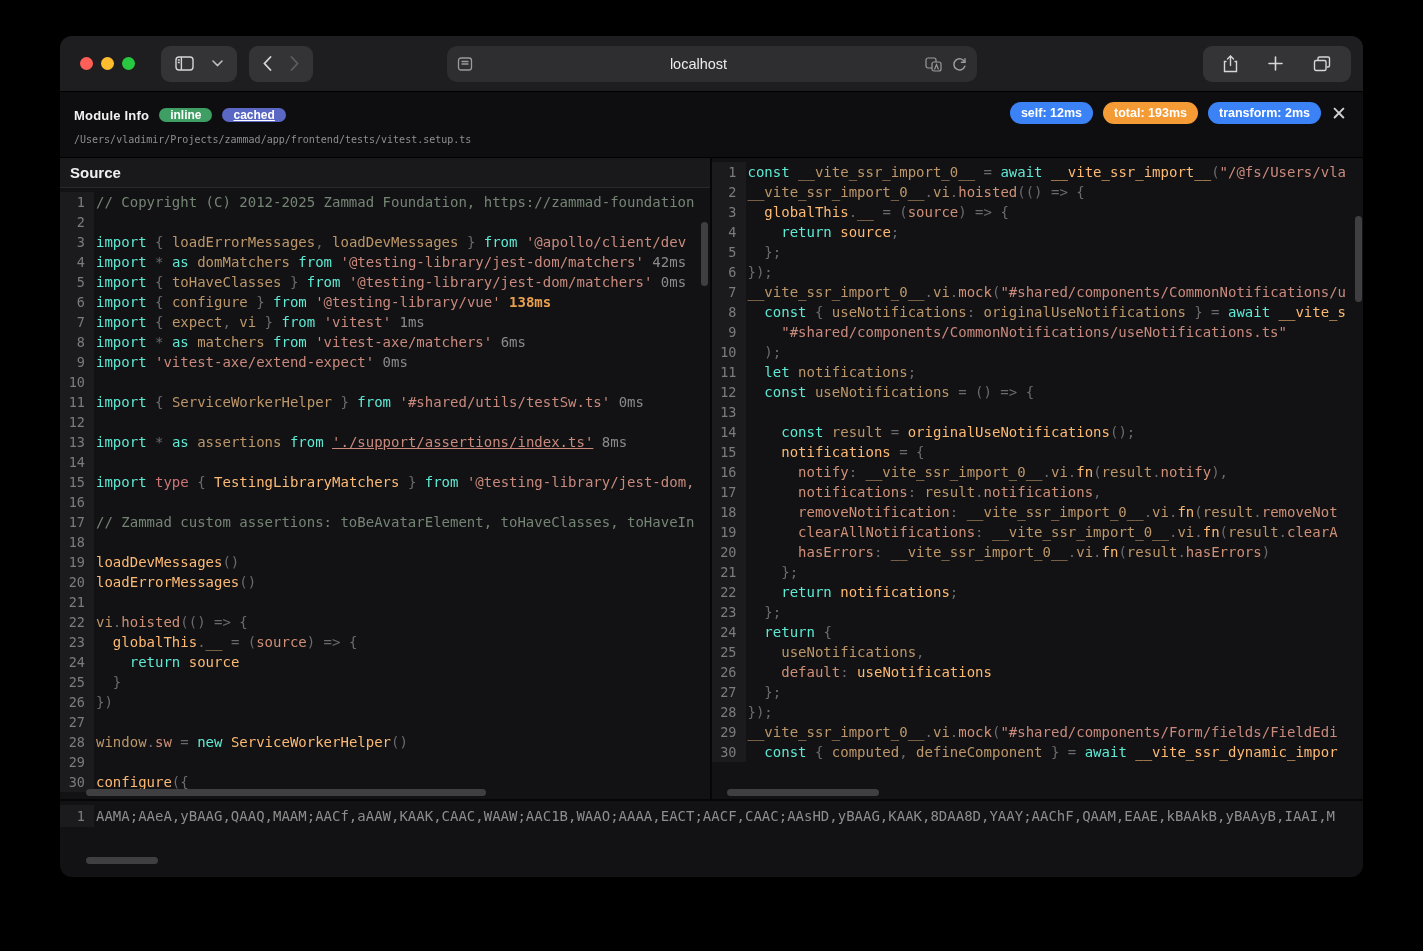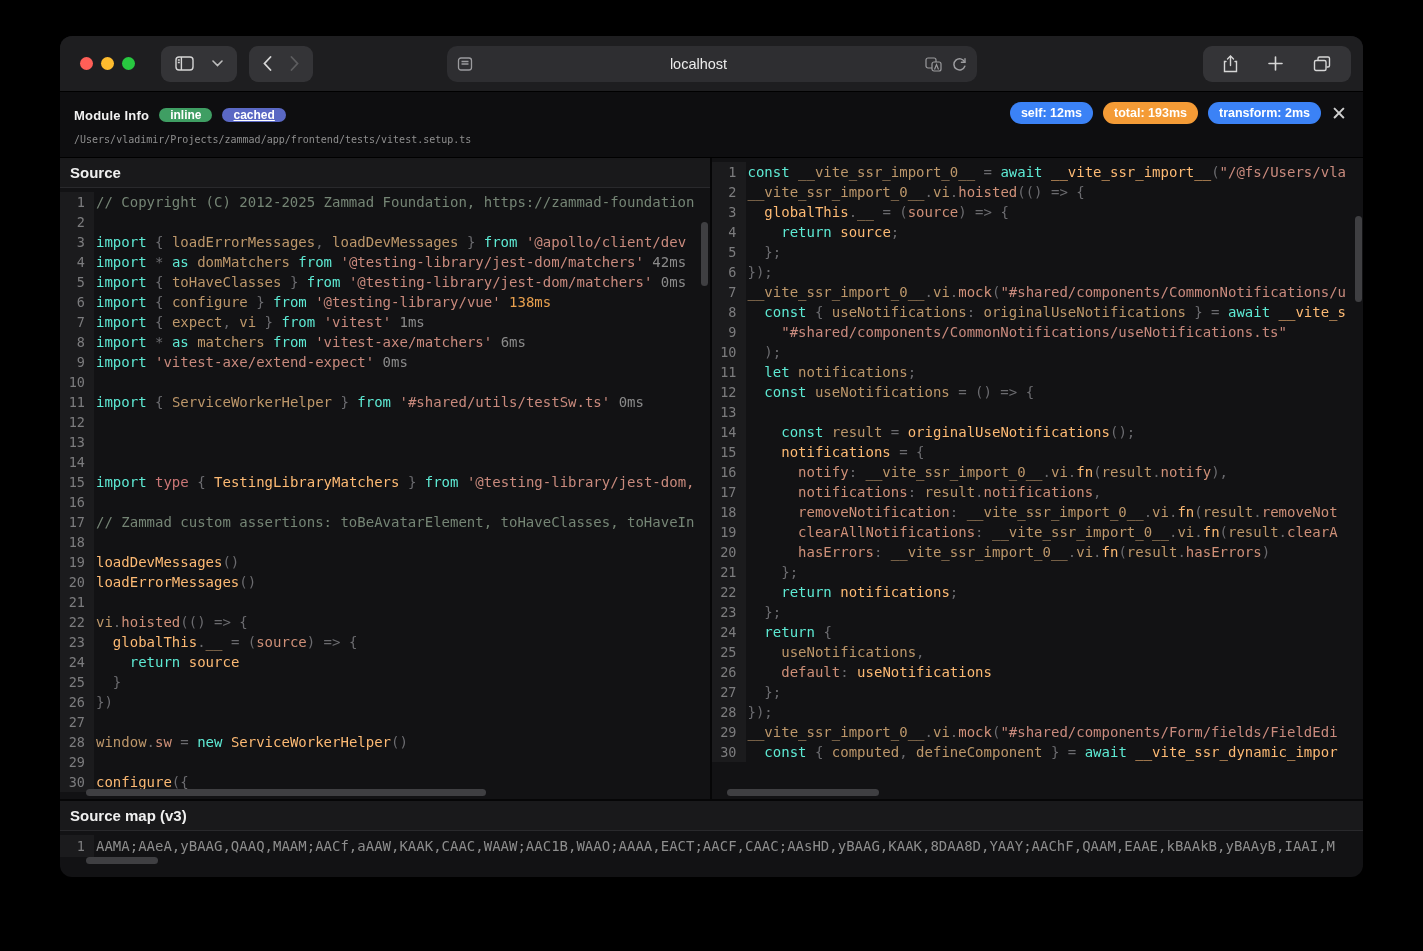--- a/index.html
+++ b/index.html
@@ -60,21 +60,21 @@
 
   .tk-k { color:#5eead4; } 
   .tk-r { color:#cb7676; } 
   .tk-s { color:#c98a7d; } 
   .tk-v { color:#bd976a; } 
   .tk-m { color:#cf9078; } 
   .tk-f { color:#fdba74; } 
   .tk-p { color:#6b6b6f; } 
   .tk-c { color:#758575; } 
   .tk-t { color:#8a8a8a; } 
-  .tk-o { color:#e8a04e; font-weight:400; } 
+  .tk-o { color:#e8a04e; font-weight:700; } 
   .tk-u { color:#c98a7d; text-decoration:underline; cursor:pointer; }
 
   .vthumb { position:absolute; width:7px; border-radius:4px; background:#3f3f42; }
   .hthumb { position:absolute; height:7px; border-radius:4px; background:#3f3f42; }
 
   
   .sourcemap { border-top:2px solid #060607; background:#121214; position:relative; height:68px; }
   .map-head { height:30px; background:#19191b; border-bottom:1px solid #29292c;
               display:flex; align-items:center; padding:0 10px; }
   .map-line { display:flex; height:22px; line-height:22px; margin-top:4px;
@@ -213,21 +213,21 @@
           <div class="code-line"><span class="ln">3</span><span class="code"><span class="tk-k">import </span><span class="tk-p">{ </span><span class="tk-v">loadErrorMessages</span><span class="tk-p">, </span><span class="tk-v">loadDevMessages</span><span class="tk-p"> } </span><span class="tk-k">from </span><span class="tk-s">'@apollo/client/dev</span></span></div>
           <div class="code-line"><span class="ln">4</span><span class="code"><span class="tk-k">import </span><span class="tk-p">* </span><span class="tk-k">as </span><span class="tk-v">domMatchers </span><span class="tk-k">from </span><span class="tk-s">'@testing-library/jest-dom/matchers'</span><span class="tk-t"> 42ms</span></span></div>
           <div class="code-line"><span class="ln">5</span><span class="code"><span class="tk-k">import </span><span class="tk-p">{ </span><span class="tk-v">toHaveClasses</span><span class="tk-p"> } </span><span class="tk-k">from </span><span class="tk-s">'@testing-library/jest-dom/matchers'</span><span class="tk-t"> 0ms</span></span></div>
           <div class="code-line"><span class="ln">6</span><span class="code"><span class="tk-k">import </span><span class="tk-p">{ </span><span class="tk-v">configure</span><span class="tk-p"> } </span><span class="tk-k">from </span><span class="tk-s">'@testing-library/vue'</span><span class="tk-o"> 138ms</span></span></div>
           <div class="code-line"><span class="ln">7</span><span class="code"><span class="tk-k">import </span><span class="tk-p">{ </span><span class="tk-v">expect</span><span class="tk-p">, </span><span class="tk-v">vi</span><span class="tk-p"> } </span><span class="tk-k">from </span><span class="tk-s">'vitest'</span><span class="tk-t"> 1ms</span></span></div>
           <div class="code-line"><span class="ln">8</span><span class="code"><span class="tk-k">import </span><span class="tk-p">* </span><span class="tk-k">as </span><span class="tk-v">matchers </span><span class="tk-k">from </span><span class="tk-s">'vitest-axe/matchers'</span><span class="tk-t"> 6ms</span></span></div>
           <div class="code-line"><span class="ln">9</span><span class="code"><span class="tk-k">import </span><span class="tk-s">'vitest-axe/extend-expect'</span><span class="tk-t"> 0ms</span></span></div>
           <div class="code-line"><span class="ln">10</span><span class="code"></span></div>
           <div class="code-line"><span class="ln">11</span><span class="code"><span class="tk-k">import </span><span class="tk-p">{ </span><span class="tk-v">ServiceWorkerHelper</span><span class="tk-p"> } </span><span class="tk-k">from </span><span class="tk-s">'#shared/utils/testSw.ts'</span><span class="tk-t"> 0ms</span></span></div>
           <div class="code-line"><span class="ln">12</span><span class="code"></span></div>
-          <div class="code-line"><span class="ln">13</span></div>
+          <div class="code-line"><span class="ln">13</span><span class="code"><span class="tk-k">import </span><span class="tk-p">* </span><span class="tk-k">as </span><span class="tk-v">assertions </span><span class="tk-k">from </span><span class="tk-u">'./support/assertions/index.ts'</span><span class="tk-t"> 8ms</span></span></div>
           <div class="code-line"><span class="ln">14</span><span class="code"></span></div>
           <div class="code-line"><span class="ln">15</span><span class="code"><span class="tk-k">import </span><span class="tk-r">type </span><span class="tk-p">{ </span><span class="tk-f">TestingLibraryMatchers</span><span class="tk-p"> } </span><span class="tk-k">from </span><span class="tk-s">'@testing-library/jest-dom,</span></span></div>
           <div class="code-line"><span class="ln">16</span><span class="code"></span></div>
           <div class="code-line"><span class="ln">17</span><span class="code"><span class="tk-c">// Zammad custom assertions: toBeAvatarElement, toHaveClasses, toHaveIn</span></span></div>
           <div class="code-line"><span class="ln">18</span><span class="code"></span></div>
           <div class="code-line"><span class="ln">19</span><span class="code"><span class="tk-f">loadDevMessages</span><span class="tk-p">()</span></span></div>
           <div class="code-line"><span class="ln">20</span><span class="code"><span class="tk-f">loadErrorMessages</span><span class="tk-p">()</span></span></div>
           <div class="code-line"><span class="ln">21</span><span class="code"></span></div>
           <div class="code-line"><span class="ln">22</span><span class="code"><span class="tk-v">vi</span><span class="tk-p">.</span><span class="tk-m">hoisted</span><span class="tk-p">(() =&gt; {</span></span></div>
           <div class="code-line"><span class="ln">23</span><span class="code"><span class="tk-p">  </span><span class="tk-f">globalThis</span><span class="tk-p">.</span><span class="tk-v">__</span><span class="tk-p"> = (</span><span class="tk-m">source</span><span class="tk-p">) =&gt; {</span></span></div>
@@ -275,23 +275,20 @@
           <div class="code-line"><span class="ln">28</span><span class="code"><span class="tk-p">});</span></span></div>
           <div class="code-line"><span class="ln">29</span><span class="code"><span class="tk-v">__vite_ssr_import_0__</span><span class="tk-p">.</span><span class="tk-v">vi</span><span class="tk-p">.</span><span class="tk-m">mock</span><span class="tk-p">(</span><span class="tk-s">"#shared/components/Form/fields/FieldEdi</span></span></div>
           <div class="code-line"><span class="ln">30</span><span class="code"><span class="tk-p">  </span><span class="tk-k">const </span><span class="tk-p">{ </span><span class="tk-v">computed</span><span class="tk-p">, </span><span class="tk-v">defineComponent</span><span class="tk-p"> } = </span><span class="tk-k">await </span><span class="tk-f">__vite_ssr_dynamic_impor</span></span></div>
         </div>
       <div class="vthumb" style="right:1px; top:58px; height:86px;"></div>
       <div class="hthumb" style="left:15px; bottom:3px; width:152px;"></div>
     </div>
   </div>
 
   <div class="sourcemap">
-    <div class="map-head">
-      <span class="panel-title">Source map (v3)</span>
-    </div>
     <div class="map-line">
       <span class="ln">1</span>
       <span class="map-text">AAMA;AAeA,yBAAG,QAAQ,MAAM;AACf,aAAW,KAAK,CAAC,WAAW;AAC1B,WAAO;AAAA,EACT;AACF,CAAC;AAsHD,yBAAG,KAAK,8DAA8D,YAAY;AAChF,QAAM,EAAE,kBAAkB,yBAAyB,IAAI,M</span>
     </div>
     <div class="hthumb" style="left:26px; bottom:3px; width:72px;"></div>
   </div>
 
 </div>
 
 </body></html>

